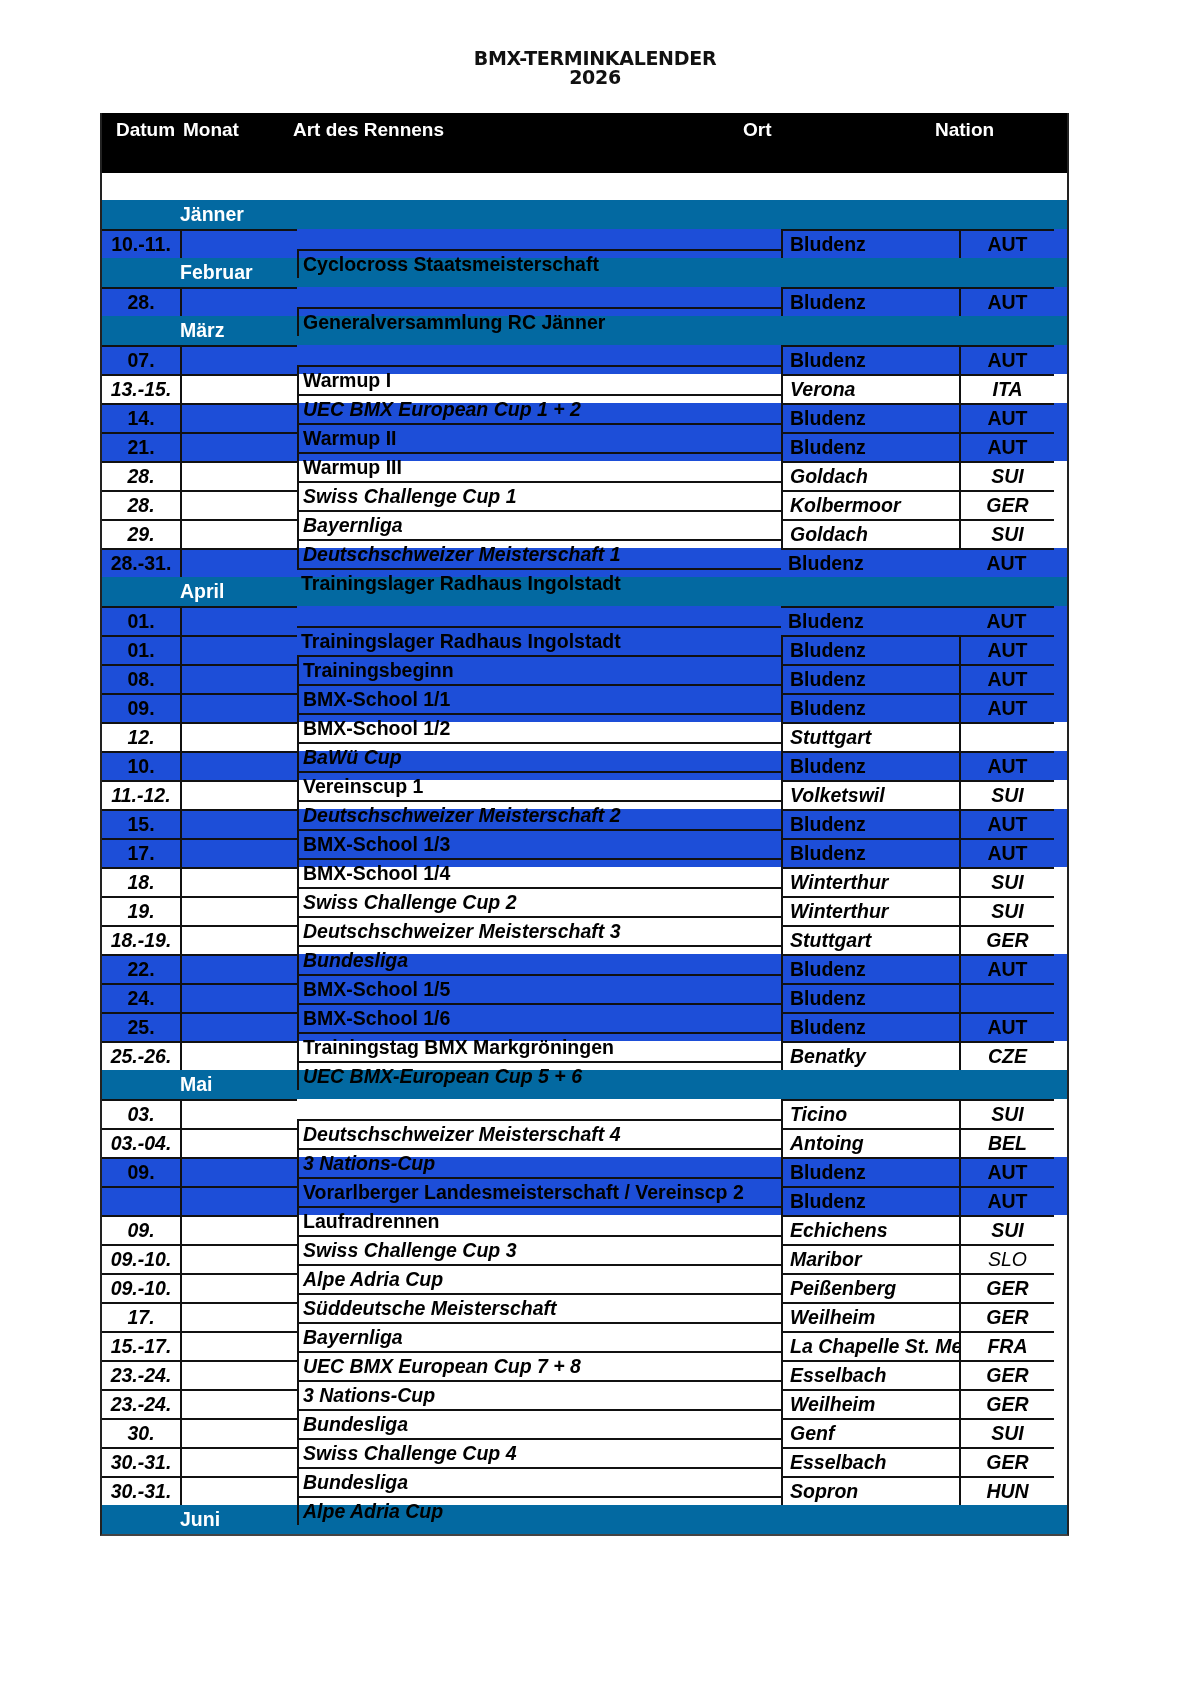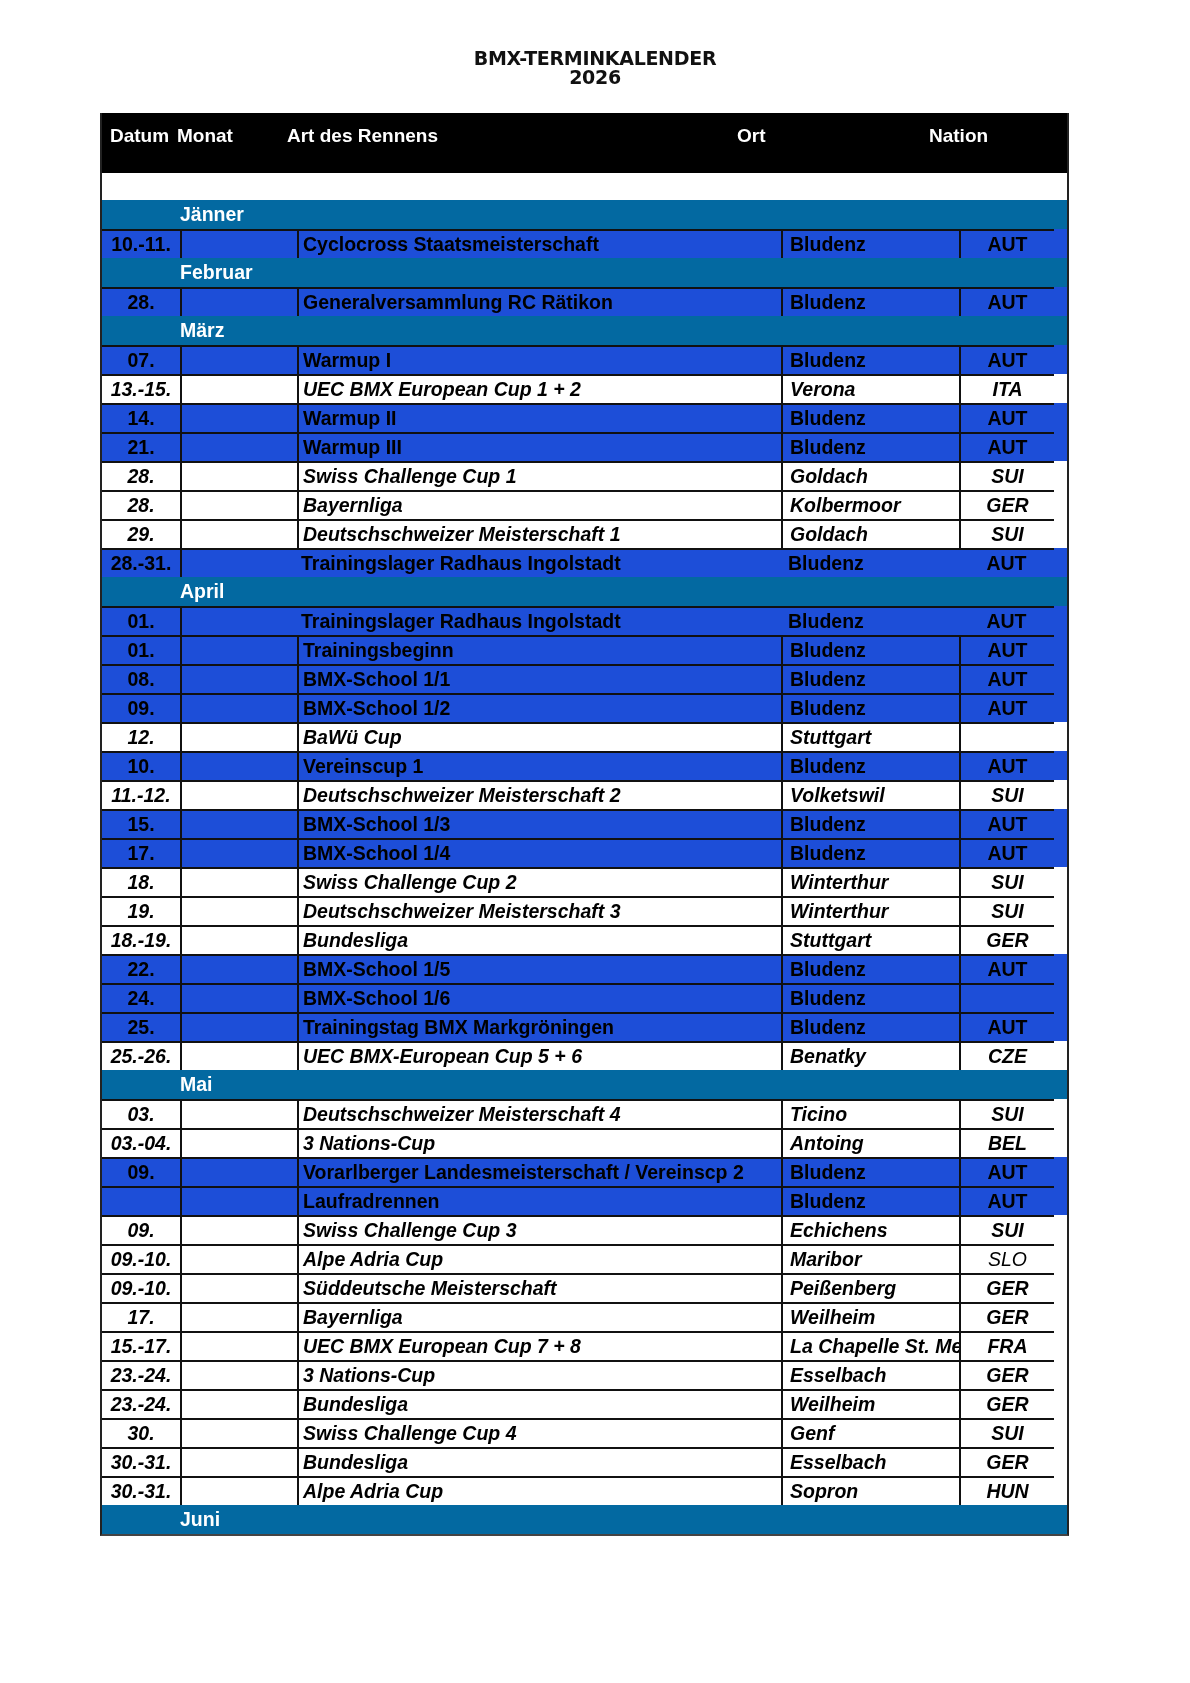--- a/index.html
+++ b/index.html
@@ -2,28 +2,28 @@
 <html><head>
 <meta charset="utf-8">
 <style>
   html, body { margin: 0; padding: 0; background: #ffffff; }
   body { width: 1190px; height: 1683px; position: relative; overflow: hidden; font-family: "Liberation Sans", sans-serif; }
   .title { position: absolute; left: 0; width: 1190px; text-align: center; font-family: "DejaVu Sans", sans-serif; font-weight: bold; font-size: 19px; color: #111; letter-spacing: -0.3px; }
   .t1 { top: 47px; }
   .t2 { top: 66px; }
   .table { position: absolute; left: 100px; top: 113px; width: 969px; border-left: 2px solid #222; border-right: 2px solid #222; border-bottom: 2px solid #444; box-sizing: border-box; }
   .hdr { height: 60px; background: #000; color: #fff; position: relative; font-weight: bold; font-size: 19px; }
-  .hdr span { position: absolute; top: 12px; }
+  .hdr span { position: absolute; top: 6px; margin-left: 6px; }
   .spacer { height: 27px; background: #fff; }
   .row { height: 29px; display: flex; box-sizing: border-box; font-weight: bold; font-size: 19.5px; color: #000; }
   .row .c { box-sizing: border-box; height: 29px; line-height: 27px; border-top: 2px solid #111; white-space: nowrap; overflow: hidden; }
   .row .c + .c { border-left: 2px solid #111; }
   .c-d { width: 78px; text-align: center; }
   .c-m { width: 117px; }
-  .c-a { width: 484px; padding-left: 4px; }
+  .c-a { width: 484px; padding-left: 4px; margin-top: 20px; }
   .c-o { width: 178px; padding-left: 7px; }
   .c-n { width: 95px; text-align: center; }
   .y { background: #1d4ed8; }
   .w { background: #ffffff; font-style: italic; }
   .month { height: 29px; background: #0369a1; color: #fff; font-weight: bold; font-size: 19.5px; line-height: 29px; padding-left: 78px; box-sizing: border-box; }
   .merged .c-m, .merged .c-a, .merged .c-o, .merged .c-n { border-left: none !important; }
   .merged .c-m { border-left: 2px solid #111 !important; }
   .light { font-weight: normal; }
 </style>
 </head>
@@ -47,21 +47,21 @@
         <div class="c c-d">10.-11.</div>
         <div class="c c-m"></div>
         <div class="c c-a">Cyclocross Staatsmeisterschaft</div>
         <div class="c c-o">Bludenz</div>
         <div class="c c-n">AUT</div>
       </div>
       <div class="month">Februar</div>
       <div class="row y">
         <div class="c c-d">28.</div>
         <div class="c c-m"></div>
-        <div class="c c-a">Generalversammlung RC Rätikon</div>
+        <div class="c c-a">Generalversammlung RC Jänner</div>
         <div class="c c-o">Bludenz</div>
         <div class="c c-n">AUT</div>
       </div>
       <div class="month">März</div>
       <div class="row y">
         <div class="c c-d">07.</div>
         <div class="c c-m"></div>
         <div class="c c-a">Warmup I</div>
         <div class="c c-o">Bludenz</div>
         <div class="c c-n">AUT</div>

